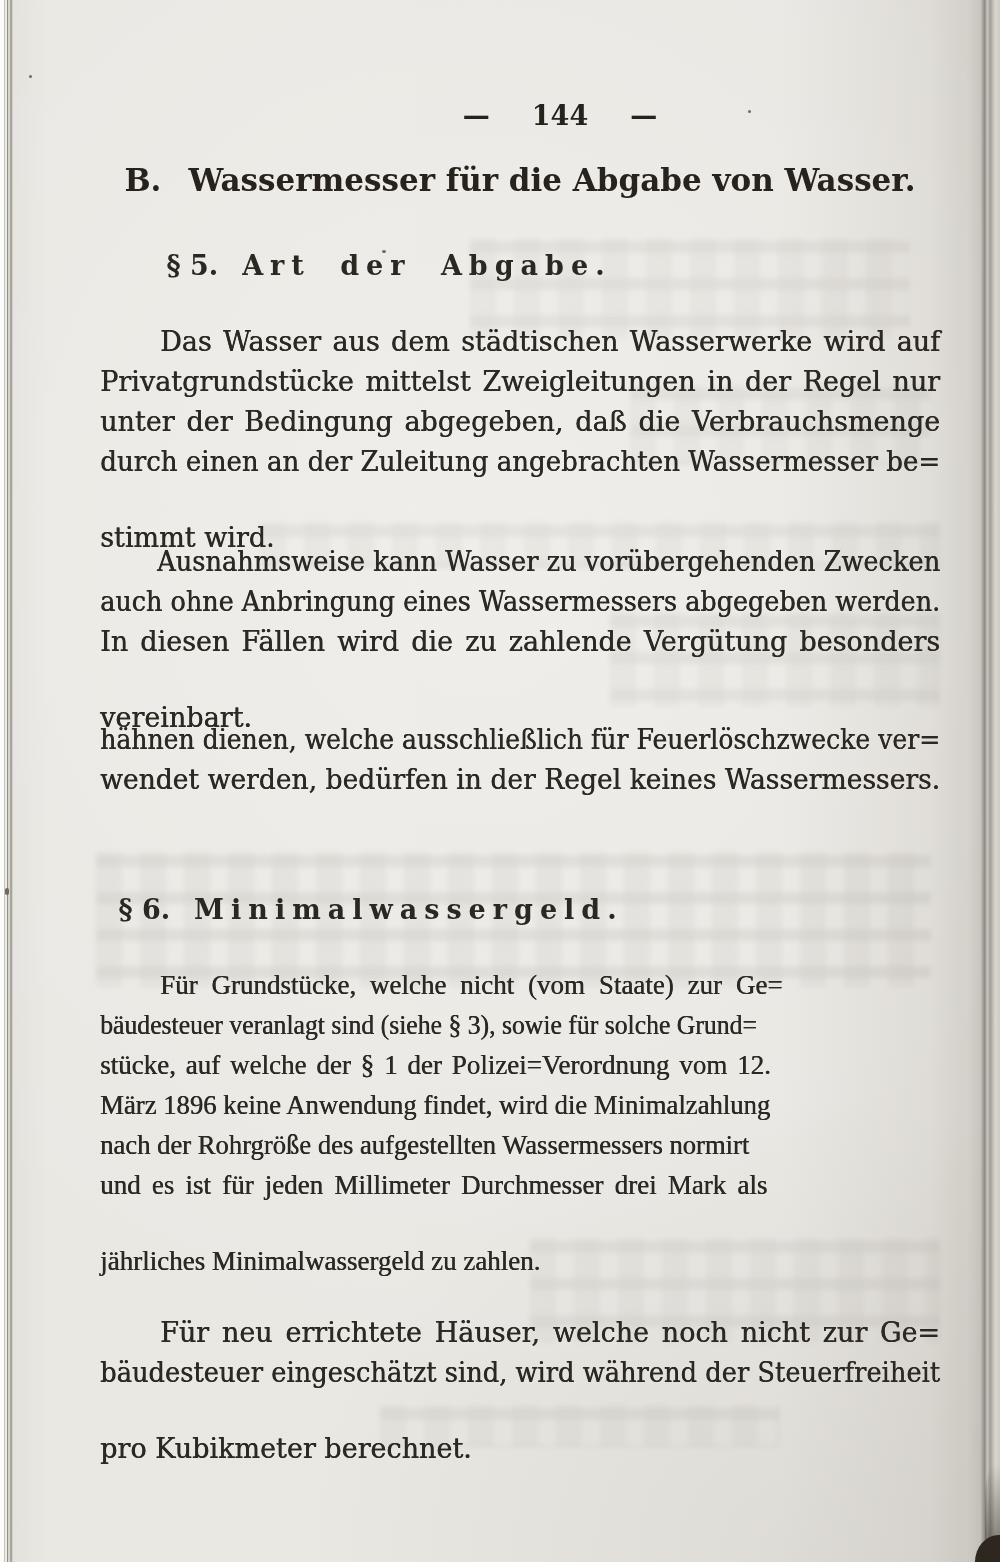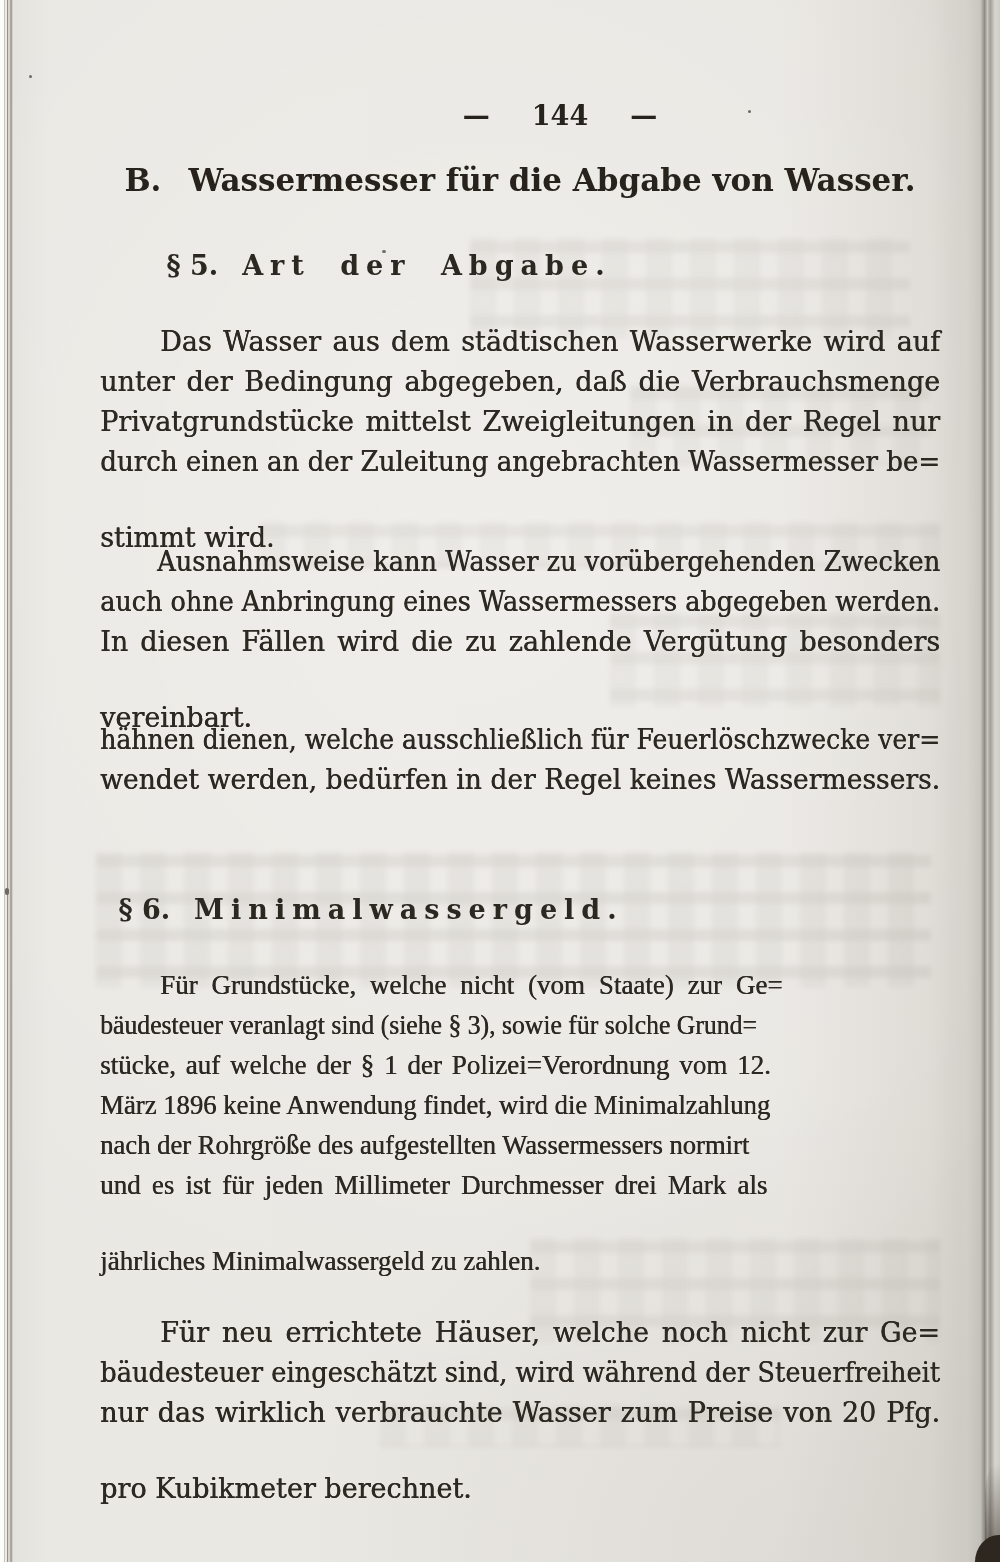--- a/index.html
+++ b/index.html
@@ -79,22 +79,22 @@
   <span class="title-text">Wassermesser für die Abgabe von Wasser.</span>
 </div>
 
 <div class="abs heading h5">
   <span class="hnum">§ 5.</span>
   <span class="htitle">Art der Abgabe.</span>
 </div>
 
 <div class="para" style="top:322px;">
   <div class="line j indent" style="word-spacing: 2.69196px;">Das Wasser aus dem städtischen Wasserwerke wird auf</div>
+  <div class="line j" style="word-spacing: 3.02344px;">Privatgrundstücke mittelst Zweigleitungen in der Regel nur</div>
   <div class="line j" style="word-spacing: 3.11719px;">unter der Bedingung abgegeben, daß die Verbrauchsmenge</div>
-  <div class="line j" style="word-spacing: 3.02344px;">Privatgrundstücke mittelst Zweigleitungen in der Regel nur</div>
   <div class="line j" style="transform-origin: left center; transform: scaleX(0.966142);">durch einen an der Zuleitung angebrachten Wassermesser be=</div>
   <div class="line short">stimmt wird.</div>
 </div>
 
 <div class="para" style="top:542px;">
   <div class="line j indent" style="transform-origin: left center; transform: scaleX(0.950394);">Ausnahmsweise kann Wasser zu vorübergehenden Zwecken</div>
   <div class="line j" style="transform-origin: left center; transform: scaleX(0.943059);">auch ohne Anbringung eines Wassermessers abgegeben werden.</div>
   <div class="line j" style="word-spacing: 3.47656px;">In diesen Fällen wird die zu zahlende Vergütung besonders</div>
   <div class="line short">vereinbart.</div>
 </div>
@@ -115,15 +115,14 @@
   <div class="line j" style="word-spacing: 3.10938px;">stücke, auf welche der § 1 der Polizei=Verordnung vom 12.</div>
   <div class="line j" style="transform-origin: left center; transform: scaleX(0.988581);">März 1896 keine Anwendung findet, wird die Minimalzahlung</div>
   <div class="line j" style="transform-origin: left center; transform: scaleX(0.986241);">nach der Rohrgröße des aufgestellten Wassermessers normirt</div>
   <div class="line j" style="word-spacing: 4.40972px;">und es ist für jeden Millimeter Durchmesser drei Mark als</div>
   <div class="line short">jährliches Minimalwassergeld zu zahlen.</div>
 </div>
 
 <div class="para" style="top:1265px;">
   <div class="line j indent" style="word-spacing: 4.13867px; margin-top: 48px;">Für neu errichtete Häuser, welche noch nicht zur Ge=</div>
   <div class="line j" style="transform-origin: left center; transform: scaleX(0.952246);">bäudesteuer eingeschätzt sind, wird während der Steuerfreiheit</div>
-  <div class="line j" style="word-spacing: 1.30729px;">nur das wirklich verbrauchte Wasser zum Preise von 20 Pfg.</div>
   <div class="line short">pro Kubikmeter berechnet.</div>
 </div>
 
 </body></html>

